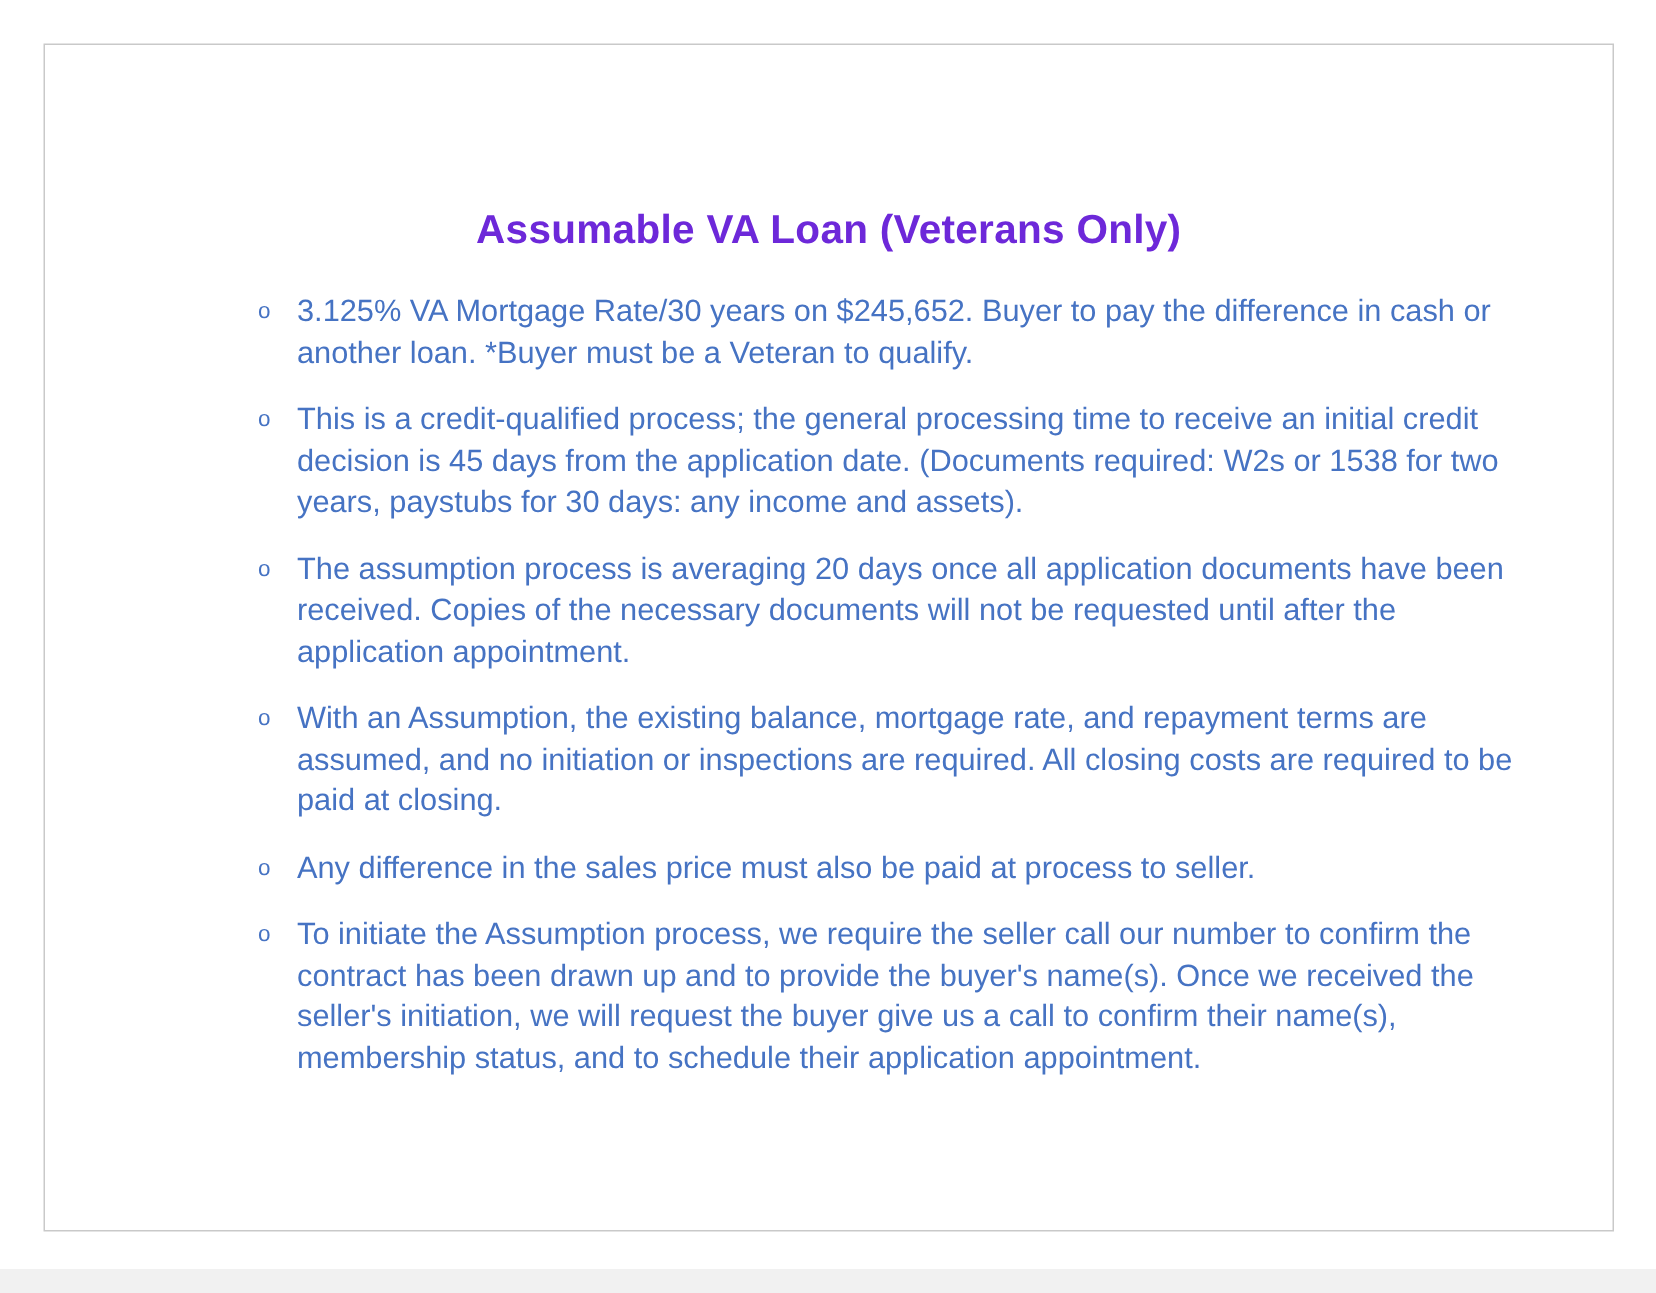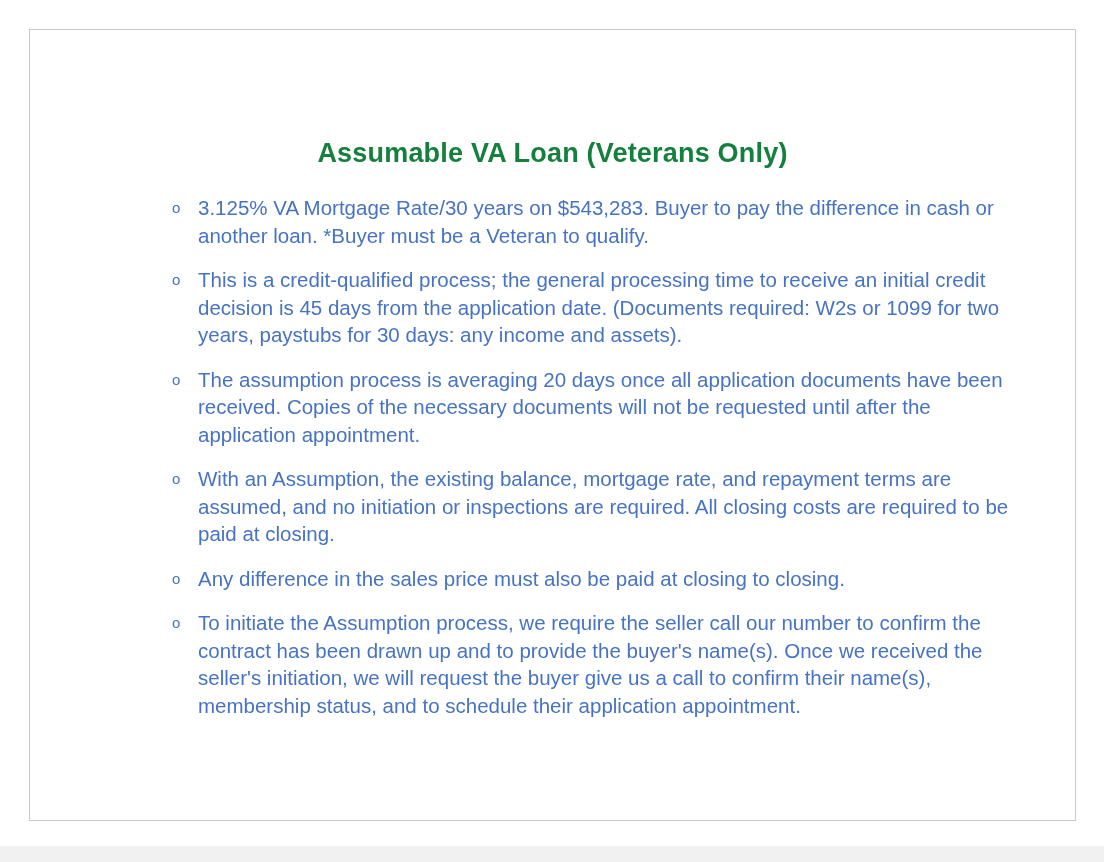--- a/index.html
+++ b/index.html
@@ -40,21 +40,21 @@
     background: #f1f1f1;
   }
   .slide-title {
     position: absolute;
     left: 0;
     top: 108px;
     width: 100%;
     text-align: center;
     font-size: 27px;
     font-weight: bold;
-    color: #15803d;
+    color: #6d28d9;
     letter-spacing: 0.2px;
   }
   .bullets {
     position: absolute;
     left: 140px;
     top: 164px;
     width: 852px;
   }
   .bullet {
     position: relative;
@@ -84,41 +84,41 @@
 
 <div class="slide-outer">
   <div class="slide">
 
     <div class="slide-title">Assumable VA Loan (Veterans Only)</div>
 
     <div class="bullets">
 
       <div class="bullet">
         <span class="marker">o</span>
-        <span class="btext">3.125% VA Mortgage Rate/30 years on $543,283. Buyer to pay the difference in cash or another loan. *Buyer must be a Veteran to qualify.</span>
+        <span class="btext">3.125% VA Mortgage Rate/30 years on $245,652. Buyer to pay the difference in cash or another loan. *Buyer must be a Veteran to qualify.</span>
       </div>
 
       <div class="bullet">
         <span class="marker">o</span>
-        <span class="btext">This is a credit-qualified process; the general processing time to receive an initial credit decision is 45 days from the application date. (Documents required: W2s or 1099 for two years, paystubs for 30 days: any income and assets).</span>
+        <span class="btext">This is a credit-qualified process; the general processing time to receive an initial credit decision is 45 days from the application date. (Documents required: W2s or 1538 for two years, paystubs for 30 days: any income and assets).</span>
       </div>
 
       <div class="bullet">
         <span class="marker">o</span>
         <span class="btext">The assumption process is averaging 20 days once all application documents have been received. Copies of the necessary documents will not be requested until after the application appointment.</span>
       </div>
 
       <div class="bullet">
         <span class="marker">o</span>
         <span class="btext">With an Assumption, the existing balance, mortgage rate, and repayment terms are assumed, and no initiation or inspections are required. All closing costs are required to be paid at closing.</span>
       </div>
 
       <div class="bullet">
         <span class="marker">o</span>
-        <span class="btext">Any difference in the sales price must also be paid at closing to closing.</span>
+        <span class="btext">Any difference in the sales price must also be paid at process to seller.</span>
       </div>
 
       <div class="bullet">
         <span class="marker">o</span>
         <span class="btext">To initiate the Assumption process, we require the seller call our number to confirm the contract has been drawn up and to provide the buyer's name(s). Once we received the seller's initiation, we will request the buyer give us a call to confirm their name(s), membership status, and to schedule their application appointment.</span>
       </div>
 
     </div>
   </div>
 </div>

